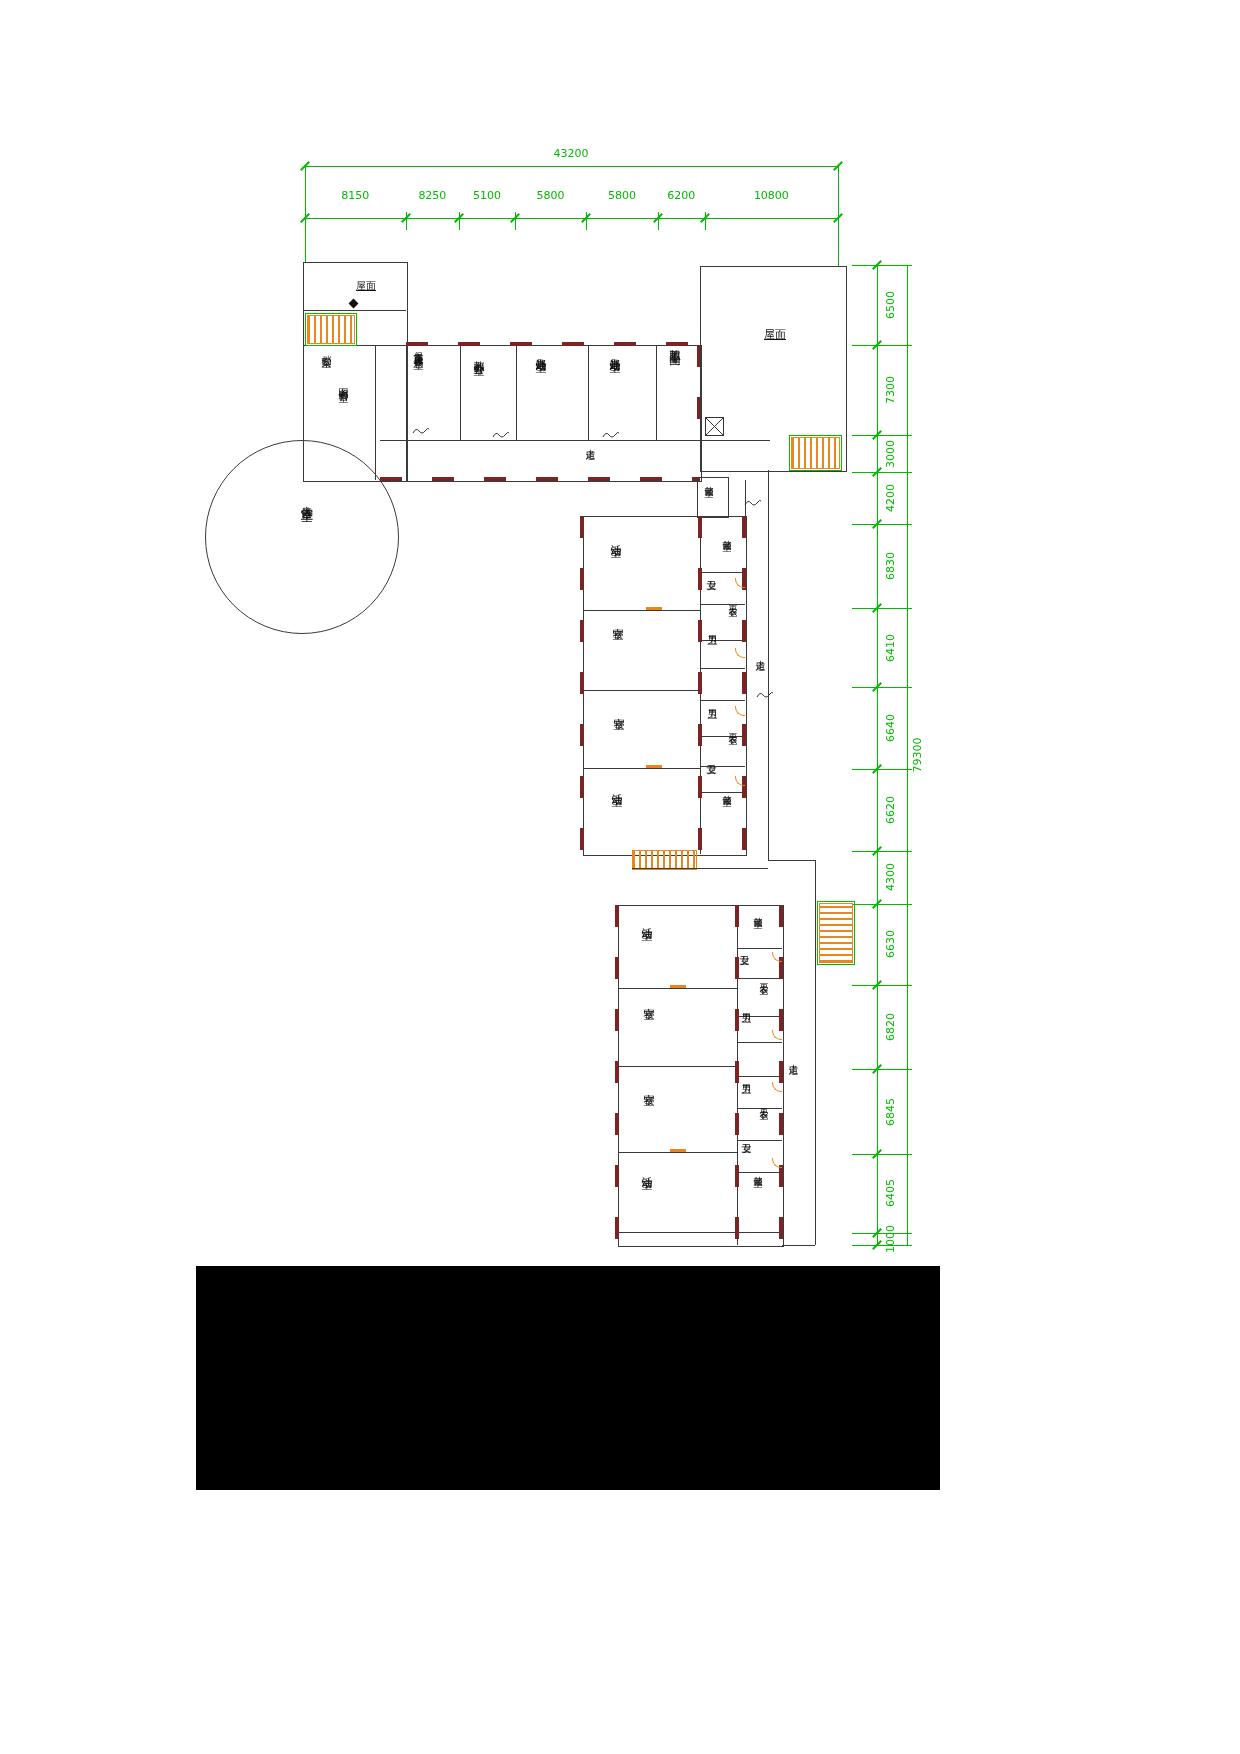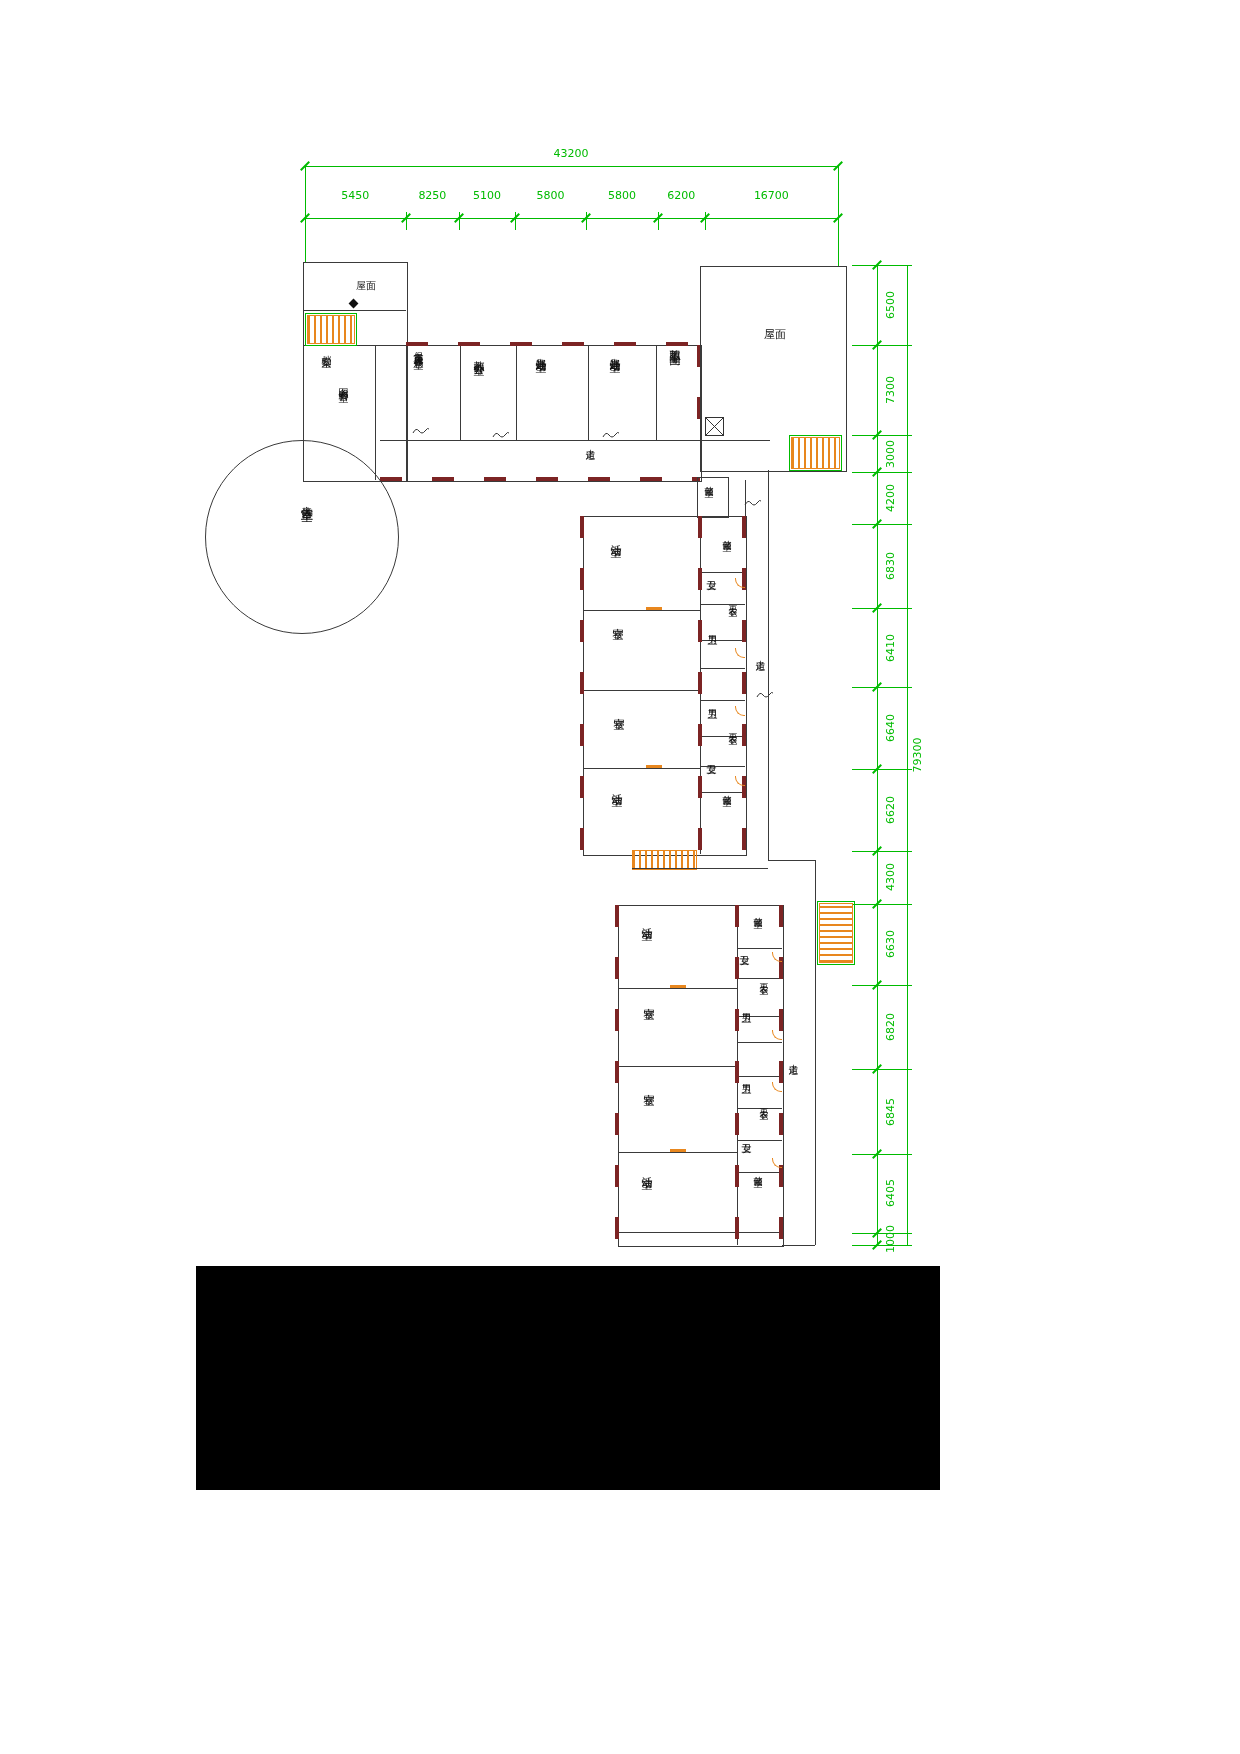--- a/index.html
+++ b/index.html
@@ -23,21 +23,21 @@
          background:repeating-linear-gradient(90deg, var(--orange) 0 2px, transparent 2px 6px); }
   .sty { position:absolute; border:1px solid var(--orange);
          background:repeating-linear-gradient(0deg, var(--orange) 0 2px, transparent 2px 6px); }
   .sill { position:absolute; background:var(--orange); }
   .door { position:absolute; width:9px; height:9px; border:1px solid var(--orange);
           border-width:0 0 1px 1px; border-radius:0 0 0 9px; }
   .mark { position:absolute; background:#111; transform:rotate(45deg); }
   
   .rl  { position:absolute; color:#111; writing-mode:vertical-rl; text-orientation:upright;
          letter-spacing:1px; white-space:nowrap; line-height:1; }
-  .rlh { position:absolute; color:#111; white-space:nowrap; line-height:1; }
+  .rlh { position:absolute; color:#111; white-space:nowrap; line-height:1;text-decoration:underline; }
   
   .gl    { position:absolute; background:var(--green); }
   .gtext { position:absolute; color:var(--green); font-size:11px; line-height:16px; white-space:nowrap; }
   .tick  { position:absolute; width:12px; height:2px; background:var(--green); transform:rotate(-45deg); }
   .sq { position:absolute; }
   .black-block { position:absolute; background:#000; }
 </style>
 </head>
 <body>
 
@@ -63,27 +63,27 @@
       <div class="gl" style="left: 514.745px; top: 212px; width: 1px; height: 18px;"></div>
       <div class="tick" style="left: 580.306px; top: 217px;"></div>
       <div class="gl" style="left: 586.306px; top: 212px; width: 1px; height: 18px;"></div>
       <div class="tick" style="left: 651.866px; top: 217px;"></div>
       <div class="gl" style="left: 657.866px; top: 212px; width: 1px; height: 18px;"></div>
       <div class="tick" style="left: 698.75px; top: 217px;"></div>
       <div class="gl" style="left: 704.75px; top: 212px; width: 1px; height: 18px;"></div>
       <div class="tick" style="left: 832px; top: 217px;"></div>
       <div class="gl" style="left: 838px; top: 212px; width: 1px; height: 18px;"></div>
       <div class="tick" style="left: 832px; top: 165px;"></div>
-      <div class="gtext" style="left: 327.277px; top: 188px; width: 56px; height: 16px; text-align: center;">5450</div>
+      <div class="gtext" style="left: 327.277px; top: 188px; width: 56px; height: 16px; text-align: center;">8150</div>
       <div class="gtext" style="left: 404.389px; top: 188px; width: 56px; height: 16px; text-align: center;">8250</div>
       <div class="gtext" style="left: 458.985px; top: 188px; width: 56px; height: 16px; text-align: center;">5100</div>
       <div class="gtext" style="left: 522.525px; top: 188px; width: 56px; height: 16px; text-align: center;">5800</div>
       <div class="gtext" style="left: 594.086px; top: 188px; width: 56px; height: 16px; text-align: center;">5800</div>
       <div class="gtext" style="left: 653.308px; top: 188px; width: 56px; height: 16px; text-align: center;">6200</div>
-      <div class="gtext" style="left: 743.375px; top: 188px; width: 56px; height: 16px; text-align: center;">16700</div>
+      <div class="gtext" style="left: 743.375px; top: 188px; width: 56px; height: 16px; text-align: center;">10800</div>
       <div class="tick" style="left: 871px; top: 264px;"></div>
       <div class="gl" style="left: 852px; top: 265px; width: 60px; height: 1px;"></div>
       <div class="tick" style="left: 871px; top: 344.126px;"></div>
       <div class="gl" style="left: 852px; top: 345.126px; width: 60px; height: 1px;"></div>
       <div class="tick" style="left: 871px; top: 434.113px;"></div>
       <div class="gl" style="left: 852px; top: 435.113px; width: 60px; height: 1px;"></div>
       <div class="tick" style="left: 871px; top: 471.094px;"></div>
       <div class="gl" style="left: 852px; top: 472.094px; width: 60px; height: 1px;"></div>
       <div class="tick" style="left: 871px; top: 522.868px;"></div>
       <div class="gl" style="left: 852px; top: 523.868px; width: 60px; height: 1px;"></div>

